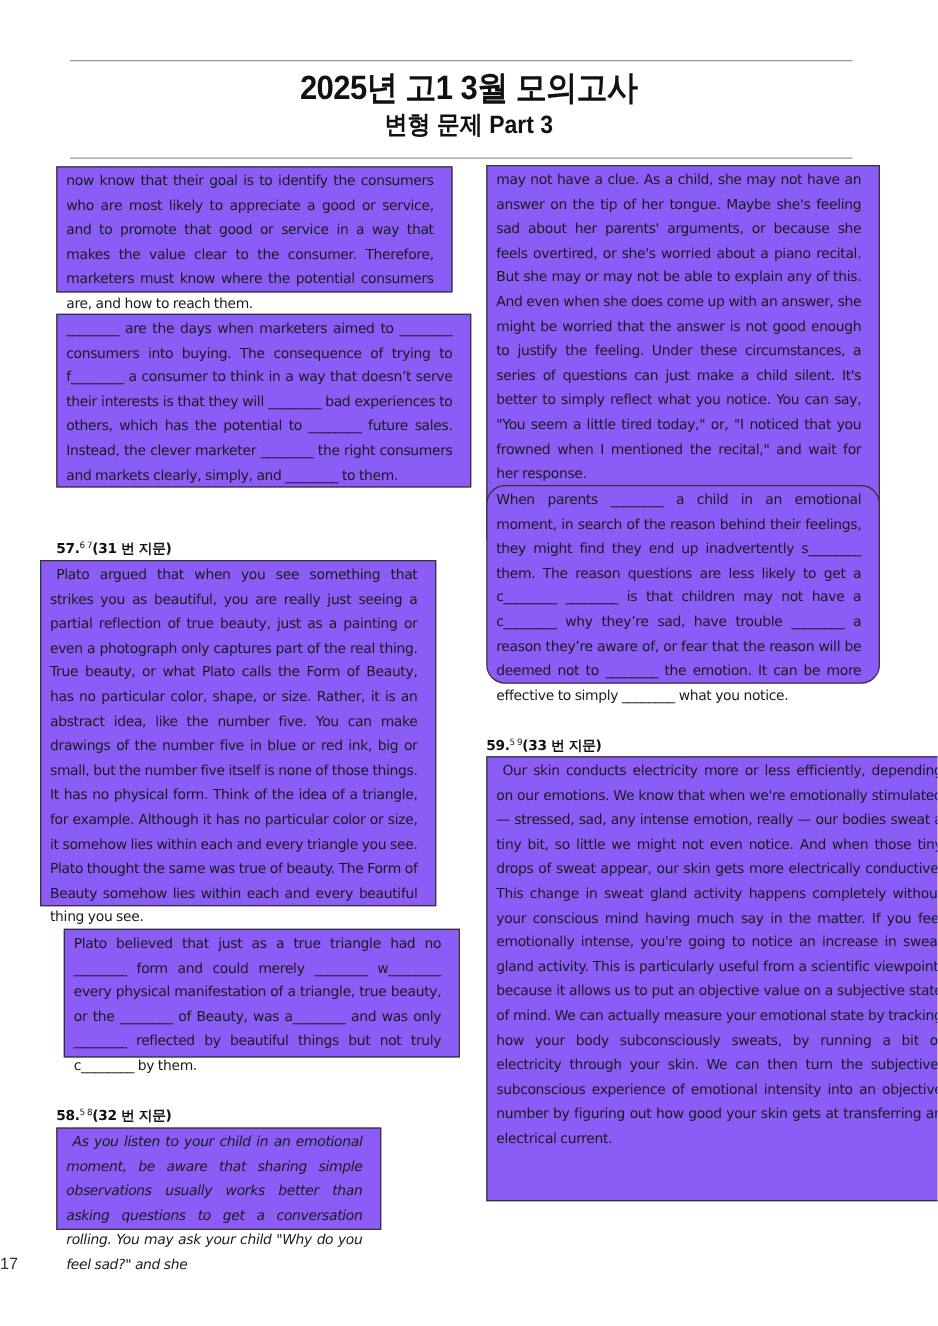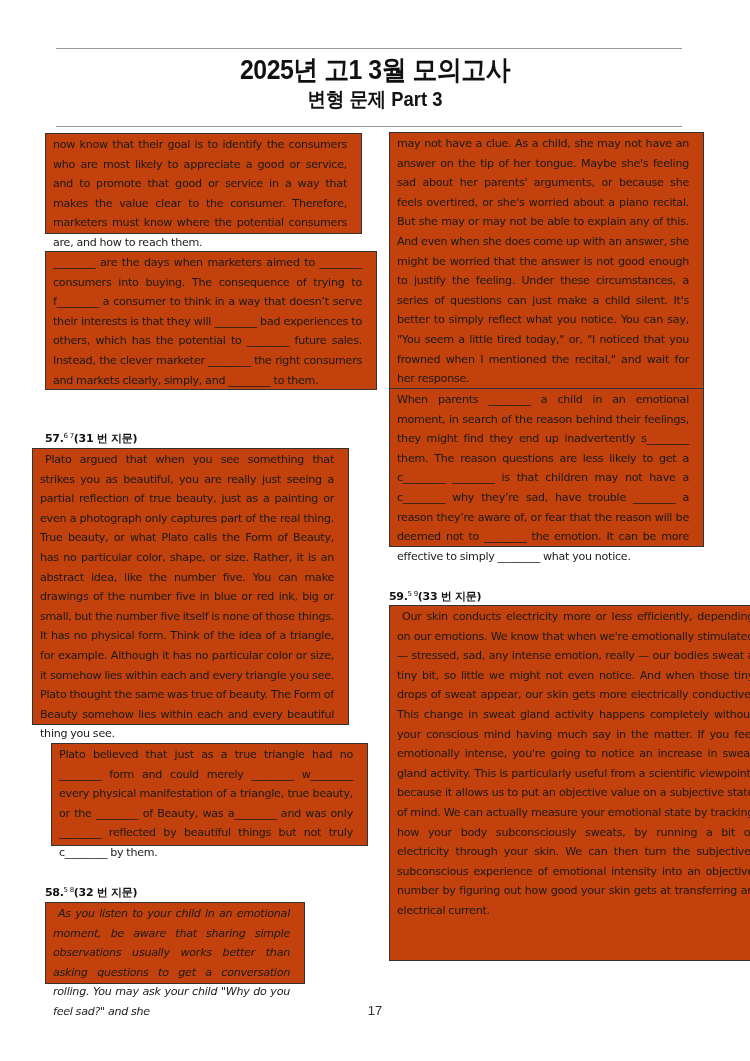--- a/index.html
+++ b/index.html
@@ -14,34 +14,34 @@
     position: absolute; left: 0; width: 750px; top: 52px; text-align: center;
     font-family: "Liberation Sans", sans-serif; font-weight: bold; font-size: 27px;
     letter-spacing: -0.5px; color: #111; transform: scaleX(0.92);
   }
   .subtitle {
     position: absolute; left: 0; width: 750px; top: 86px; text-align: center;
     font-family: "Liberation Sans", sans-serif; font-weight: bold; font-size: 20px;
     color: #111; transform: scaleX(0.92);
   }
   .box {
-    position: absolute; border: 1.3px solid #333; background: #c2410c;
+    position: absolute; border: 1.3px solid #333; background: #8b5cf6;
     padding: 1px 14px 0 7px; box-sizing: border-box;
     font-family: "DejaVu Sans", sans-serif; font-size: 11.1px; line-height: 19.6px;
     text-align: justify; letter-spacing: -0.25px; word-spacing: -0.3px;
   }
   .box p { margin: 0; }
   .box .indent { text-indent: 5px; }
   .qlabel {
     position: absolute; font-family: "DejaVu Sans", sans-serif; font-weight: bold;
     font-size: 11px; color: #111; letter-spacing: -0.3px;
   }
   .qlabel sup { font-size: 7px; font-weight: normal; vertical-align: 4px; }
   .page-number {
-    position: absolute; left: 0; width: 750px; top: 1003px; text-align: center;
+    position: absolute; left: 0; width: 750px; top: 1003px; text-align: left;
     font-family: "Liberation Sans", sans-serif; font-size: 13px; color: #333;
   }
 </style>
 </head>
 <body>
 
 <div class="rule top"></div>
 <div class="title">2025년 고1 3월 모의고사</div>
 <div class="subtitle">변형 문제 Part 3</div>
 <div class="rule bottom"></div>
@@ -69,21 +69,21 @@
   <span>58.</span><sup>5 8</sup><span>(32 번 지문)</span>
 </div>
 <div class="box" style="left:45px; top:902px; width:260px; height:82px;font-style:italic;">
   <p class="indent">As you listen to your child in an emotional moment, be aware that sharing simple observations usually works better than asking questions to get a conversation rolling. You may ask your child "Why do you feel sad?" and she</p>
 </div>
 
 <div class="box" style="left:389px; top:132px; width:315px; height:299px;">
   <p>may not have a clue. As a child, she may not have an answer on the tip of her tongue. Maybe she's feeling sad about her parents' arguments, or because she feels overtired, or she's worried about a piano recital. But she may or may not be able to explain any of this. And even when she does come up with an answer, she might be worried that the answer is not good enough to justify the feeling. Under these circumstances, a series of questions can just make a child silent. It's better to simply reflect what you notice. You can say, "You seem a little tired today," or, "I noticed that you frowned when I mentioned the recital," and wait for her response.</p>
 </div>
 
-<div class="box" style="left:389px; top:388px; width:315px; height:159px;">
+<div class="box" style="left:389px; top:388px; width:315px; height:159px;border-radius:15px;">
   <p>When parents ________ a child in an emotional moment, in search of the reason behind their feelings, they might find they end up inadvertently s________ them. The reason questions are less likely to get a c________ ________ is that children may not have a c________ why they’re sad, have trouble ________ a reason they’re aware of, or fear that the reason will be deemed not to ________ the emotion. It can be more effective to simply ________ what you notice.</p>
 </div>
 
 <div class="qlabel" style="left:389px; top:589px;">
   <span>59.</span><sup>5 9</sup><span>(33 번 지문)</span>
 </div>
 <div class="box" style="left:389px; top:605px; width:380px; height:356px;">
   <p class="indent">Our skin conducts electricity more or less efficiently, depending on our emotions. We know that when we're emotionally stimulated — stressed, sad, any intense emotion, really — our bodies sweat a tiny bit, so little we might not even notice. And when those tiny drops of sweat appear, our skin gets more electrically conductive. This change in sweat gland activity happens completely without your conscious mind having much say in the matter. If you feel emotionally intense, you're going to notice an increase in sweat gland activity. This is particularly useful from a scientific viewpoint, because it allows us to put an objective value on a subjective state of mind. We can actually measure your emotional state by tracking how your body subconsciously sweats, by running a bit of electricity through your skin. We can then turn the subjective, subconscious experience of emotional intensity into an objective number by figuring out how good your skin gets at transferring an electrical current.</p>
 </div>
 

